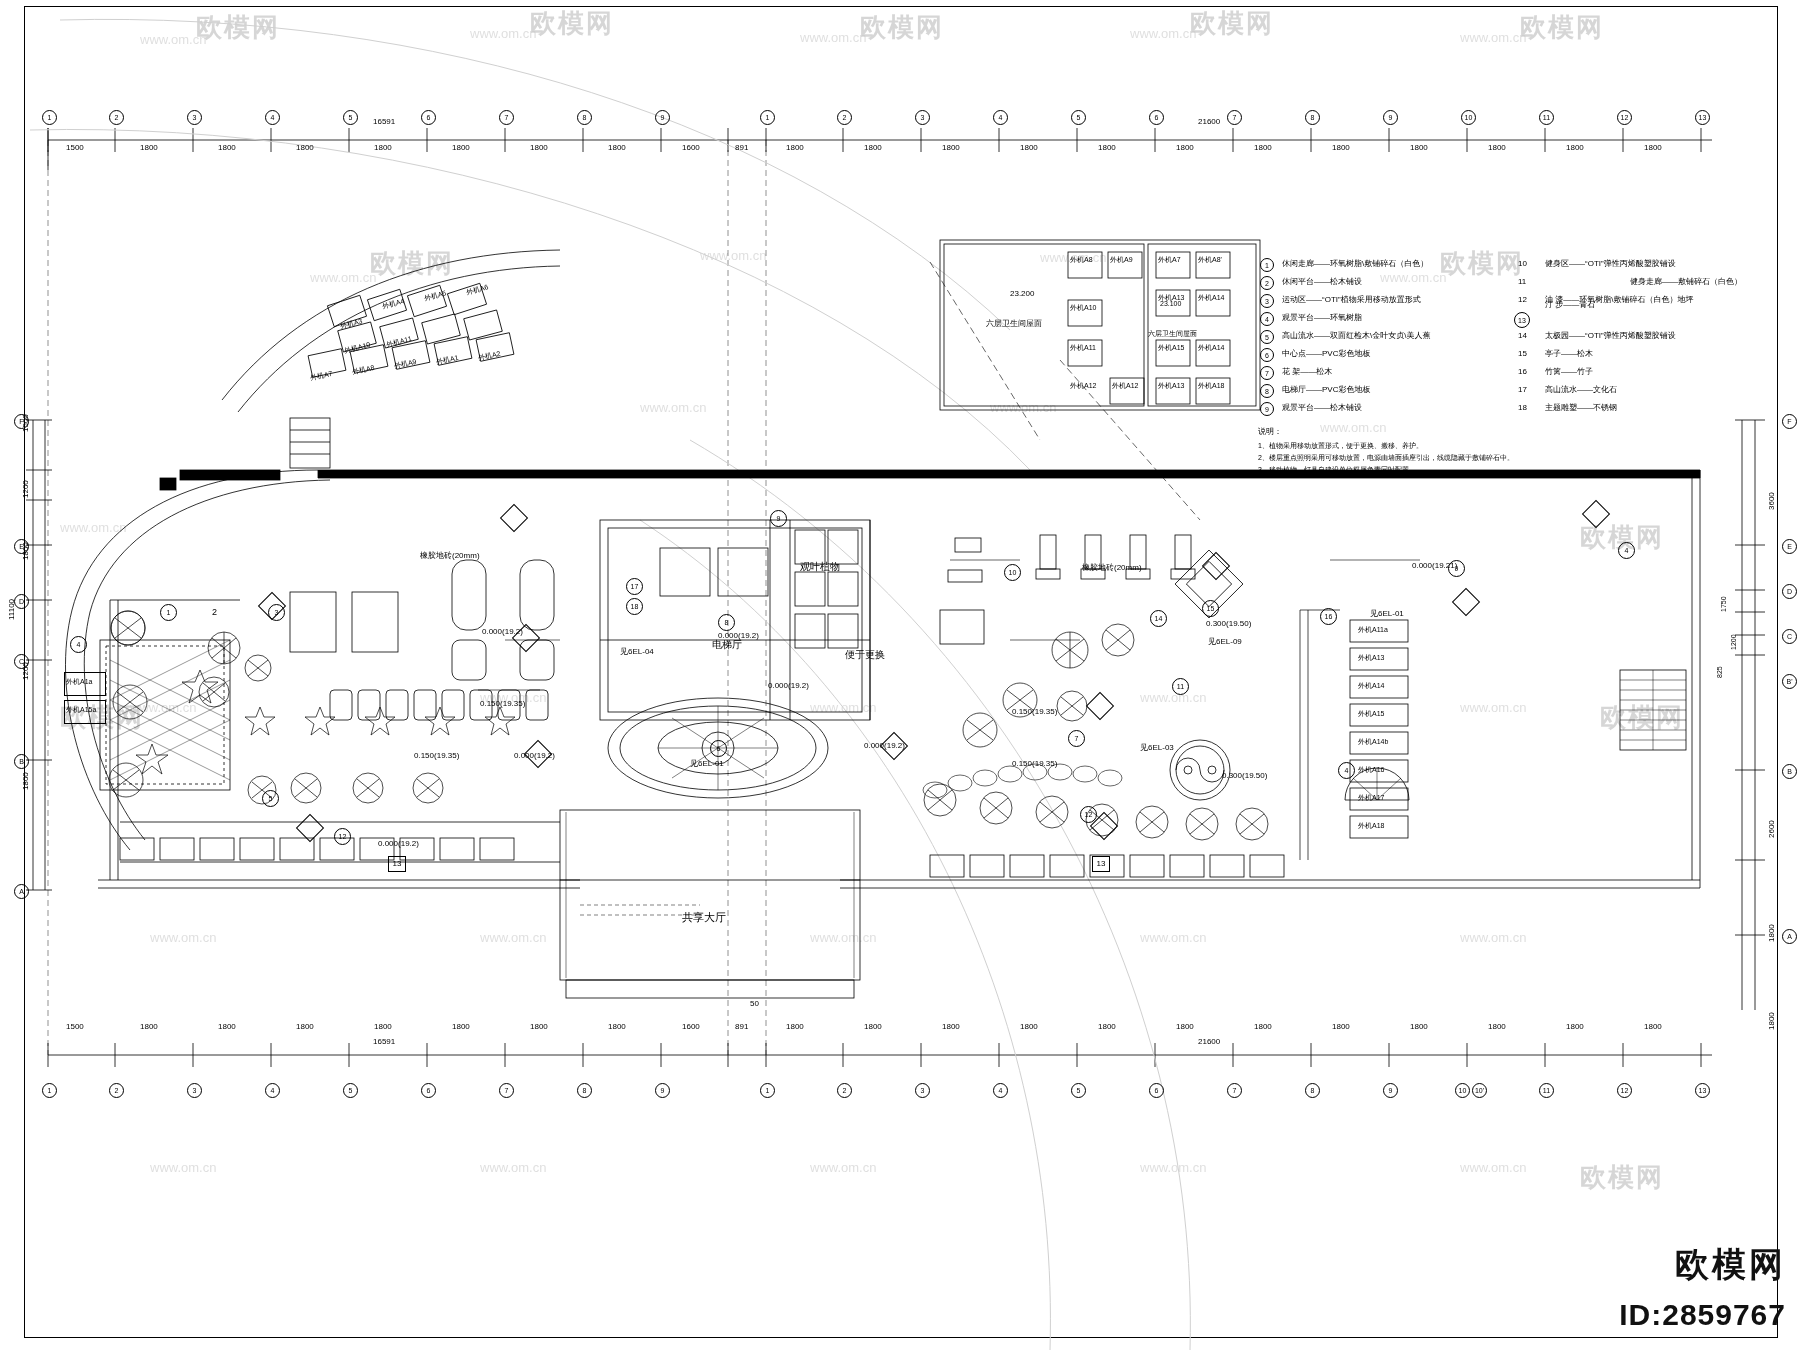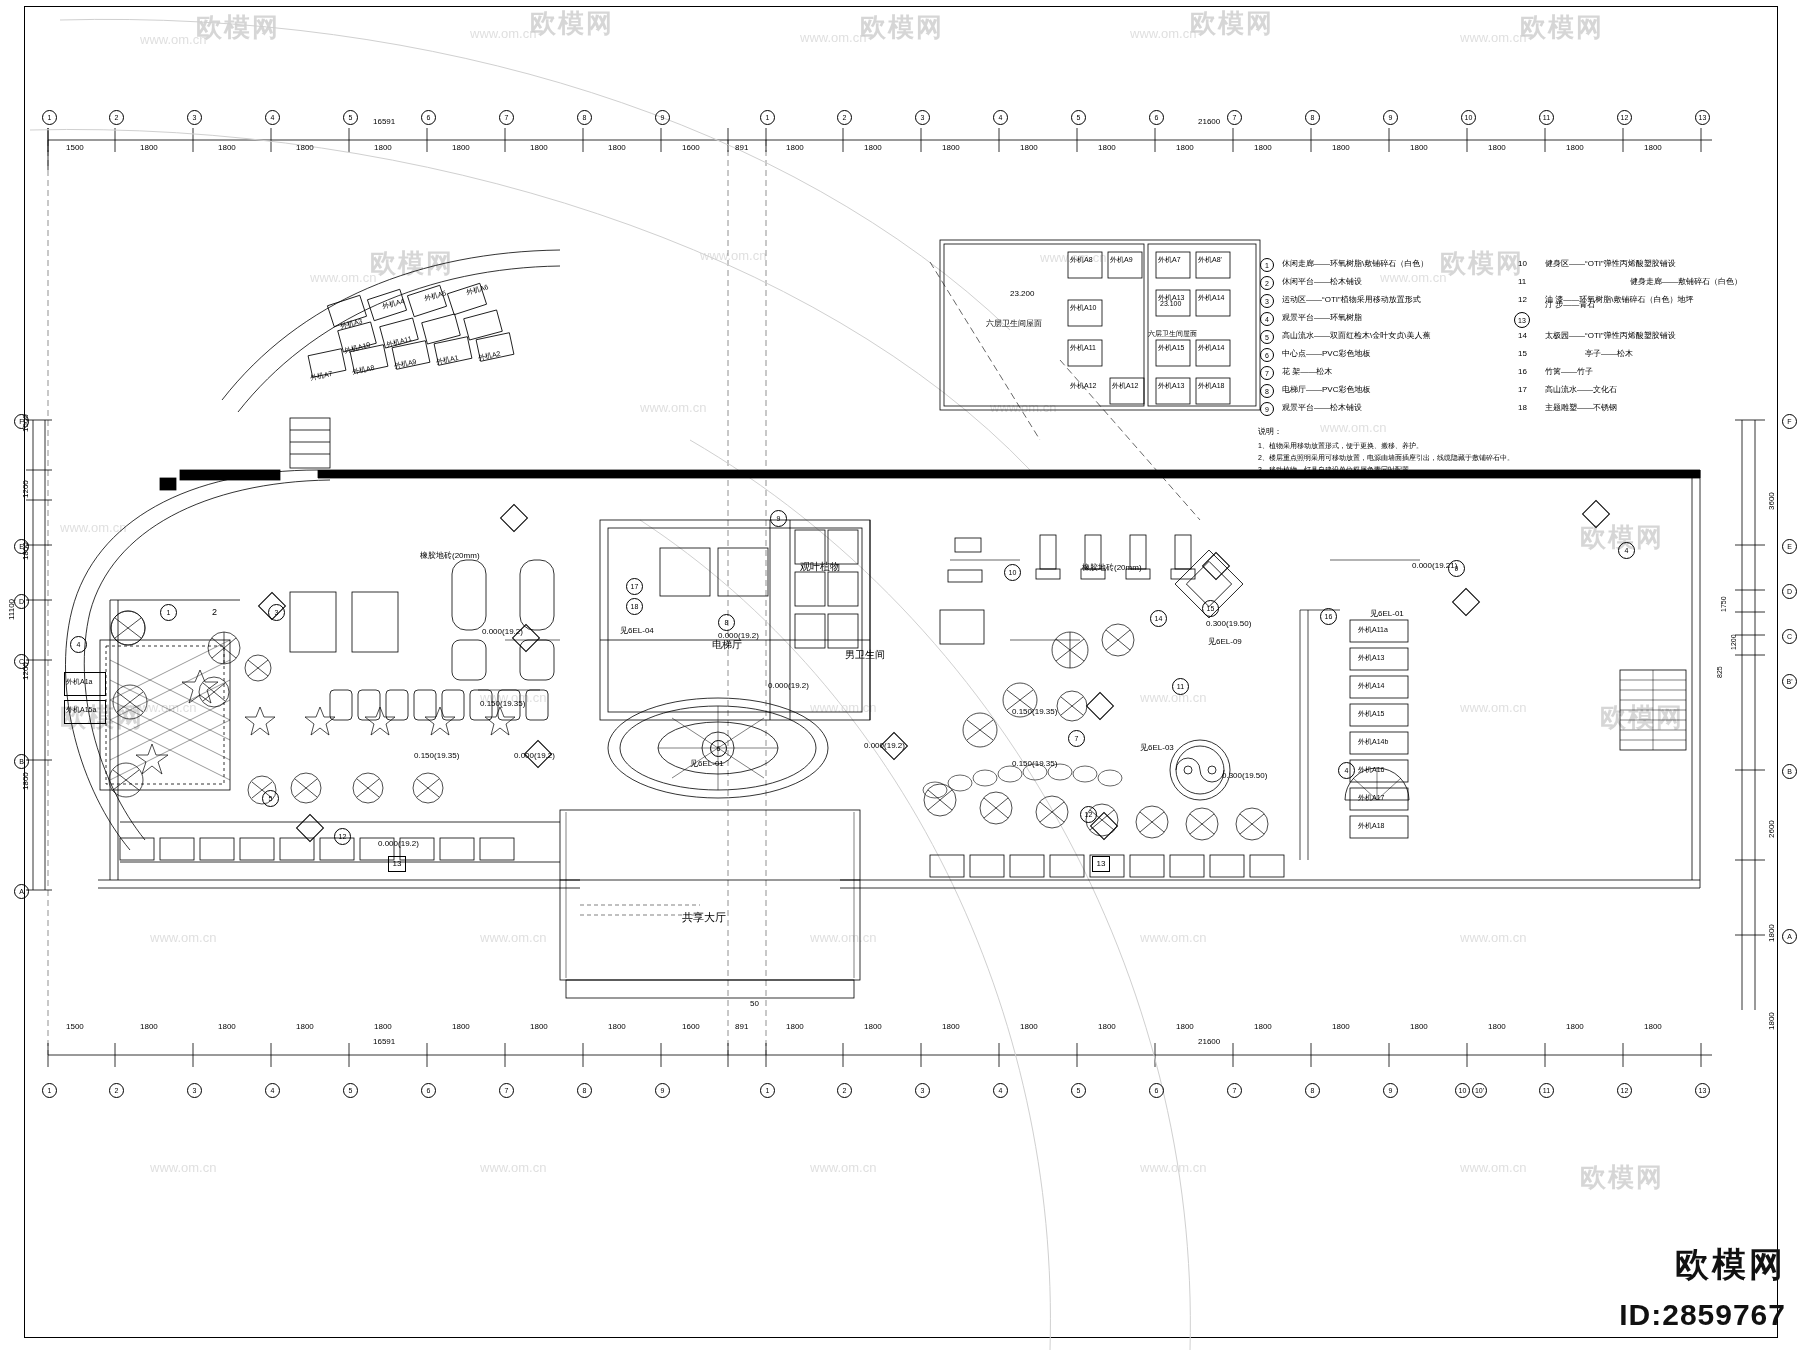--- a/index.html
+++ b/index.html
@@ -718,21 +718,21 @@
     <div class="t t8" style="left:1545px;top:260px;">健身区——“OTI”弹性丙烯酸塑胶铺设</div>
     <div class="t t8" style="left:1518px;top:278px;">11</div>
     <div class="t t8" style="left:1630px;top:278px;">健身走廊——敷铺碎石（白色）</div>
     <div class="t t8" style="left:1518px;top:296px;">12</div>
     <div class="t t8" style="left:1545px;top:296px;">油  漆——环氧树脂\敷铺碎石（白色）地坪</div>
     <div class="circ" style="left:1514px;top:312px;width:14px;height:14px;">13</div>
     <div class="t t8" style="left:1545px;top:301px;">汀  步——青石</div>
     <div class="t t8" style="left:1518px;top:332px;">14</div>
     <div class="t t8" style="left:1545px;top:332px;">太极园——“OTI”弹性丙烯酸塑胶铺设</div>
     <div class="t t8" style="left:1518px;top:350px;">15</div>
-    <div class="t t8" style="left:1545px;top:350px;margin-left:40px;">亭子——松木</div>
+    <div class="t t8" style="left:1545px;top:350px;">亭子——松木</div>
     <div class="t t8" style="left:1518px;top:368px;">16</div>
     <div class="t t8" style="left:1545px;top:368px;">竹篱——竹子</div>
     <div class="t t8" style="left:1518px;top:386px;">17</div>
     <div class="t t8" style="left:1545px;top:386px;">高山流水——文化石</div>
     <div class="t t8" style="left:1518px;top:404px;">18</div>
     <div class="t t8" style="left:1545px;top:404px;">主题雕塑——不锈钢</div>
   </div>
 
   <div>
     <div class="t t8" style="left:1258px;top:428px;">说明：</div>
@@ -789,21 +789,21 @@
 
   <div>
     <div class="box" style="left:64px;top:672px;width:40px;height:22px;"></div>
     <div class="t t7" style="left:66px;top:678px;">外机A1a</div>
     <div class="box" style="left:64px;top:700px;width:40px;height:22px;"></div>
     <div class="t t7" style="left:66px;top:706px;">外机A15a</div>
   </div>
 
   <div>
     <div class="t t10" style="left:800px;top:562px;">观叶植物</div>
-    <div class="t t10" style="left:845px;top:650px;">男卫生间</div>
+    <div class="t t10" style="left:845px;top:650px;">便于更换</div>
     <div class="t t10" style="left:712px;top:640px;">电梯厅</div>
     <div class="t t11" style="left:682px;top:912px;">共享大厅</div>
   </div>
 
   <div>
     <div class="t t8" style="left:420px;top:552px;">橡胶地砖(20mm)</div>
     <div class="t t8" style="left:1082px;top:564px;">橡胶地砖(20mm)</div>
 
     <div class="t t8" style="left:482px;top:628px;">0.000(19.2)</div>
     <div class="t t8" style="left:718px;top:632px;">0.000(19.2)</div>
@@ -818,21 +818,21 @@
     <div class="t t8" style="left:1012px;top:708px;">0.150(19.35)</div>
     <div class="t t8" style="left:1012px;top:760px;">0.150(19.35)</div>
 
     <div class="t t8" style="left:1206px;top:620px;">0.300(19.50)</div>
     <div class="t t8" style="left:1222px;top:772px;">0.300(19.50)</div>
 
     <div class="t t8" style="left:690px;top:760px;">见6EL-01</div>
     <div class="t t8" style="left:1370px;top:610px;">见6EL-01</div>
     <div class="t t8" style="left:1208px;top:638px;">见6EL-09</div>
     <div class="t t8" style="left:1140px;top:744px;">见6EL-03</div>
-    <div class="t t8" style="left:620px;top:627px;">见6EL-04</div>
+    <div class="t t8" style="left:620px;top:648px;">见6EL-04</div>
   </div>
 
   <div>
     <div class="circ" style="left:160px;top:604px;width:15px;height:15px;">1</div>
     <div class="t t9" style="left:212px;top:608px;">2</div>
     <div class="circ" style="left:268px;top:604px;width:15px;height:15px;">3</div>
     <div class="circ" style="left:70px;top:636px;width:15px;height:15px;">4</div>
     <div class="circ" style="left:262px;top:790px;width:15px;height:15px;">5</div>
     <div class="circ" style="left:710px;top:740px;width:15px;height:15px;">6</div>
     <div class="circ" style="left:1068px;top:730px;width:15px;height:15px;">7</div>

